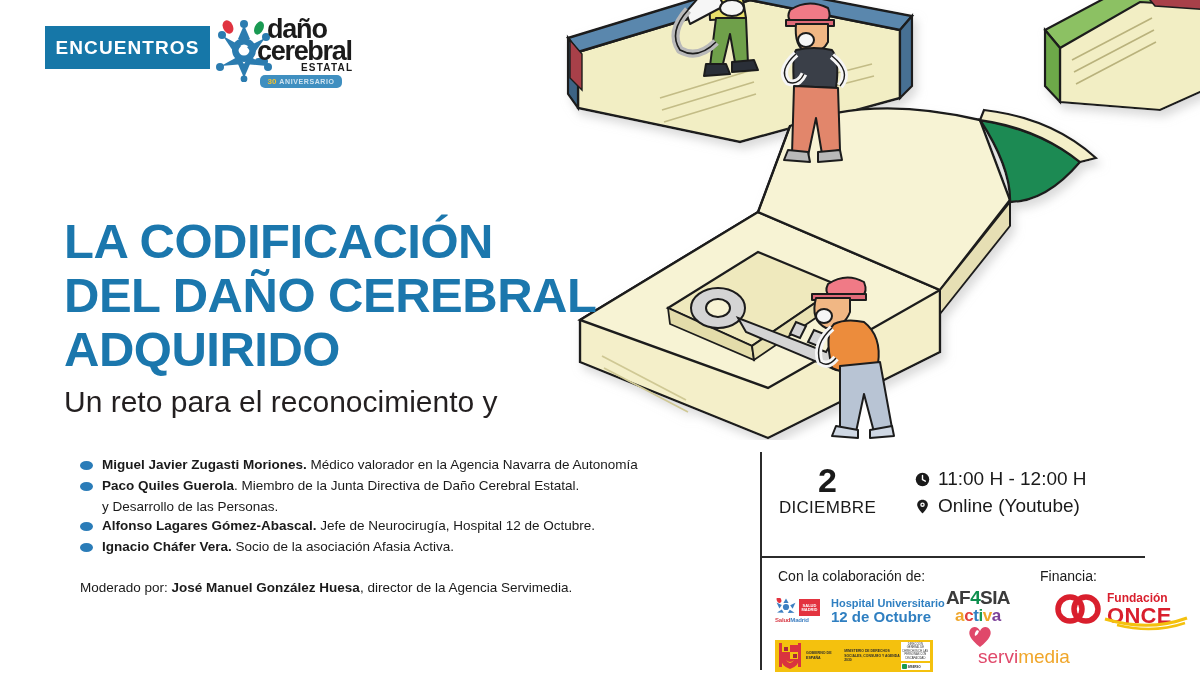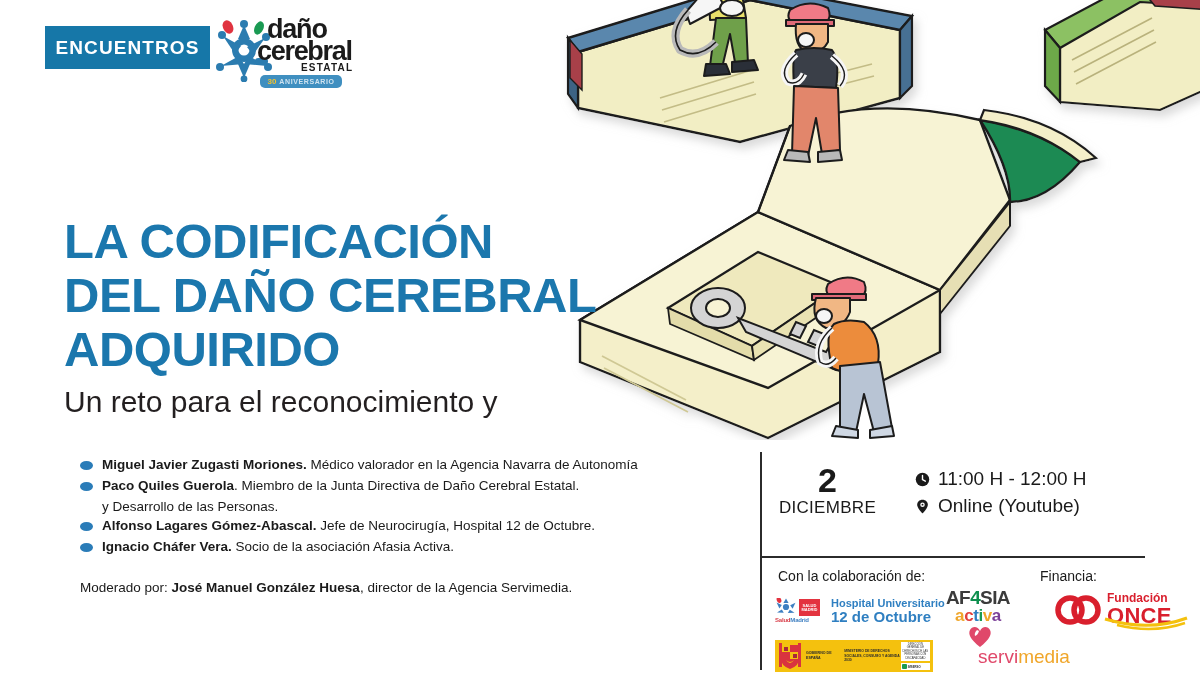--- a/index.html
+++ b/index.html
@@ -127,21 +127,21 @@
   .afasia .ln2 .c6 { color:#7b3f98; }
 
   
   .servimedia { position:absolute; left:930px; top:625px; width:100px; text-align:center; }
   .sm-heart { width:26px; height:24px; margin:0 auto; display:block; }
   .sm-text { font-size:19px; line-height:20px; margin-top:-2px; }
   .sm-text .a { color:#e0486a;padding-left:48px; }
   .sm-text .b { color:#f0a62a; }
 
   
-  .once { position:absolute; left:1055px; top:592px; display:flex; align-items:flex-end; gap:6px; }
+  .once { position:absolute; left:1055px; top:592px; display:flex; align-items:flex-start; gap:6px; }
   .once-rings { width:46px; height:34px; flex:0 0 auto; }
   .once-words { position:relative; }
   .once-words .w1 { font-size:12px; font-weight:bold; color:#d91f2d; line-height:13px; }
   .once-words .w2 { font-size:22px; font-weight:bold; color:#d91f2d; line-height:22px; letter-spacing:.3px; }
   .once-swoosh { position:absolute; left:-4px; top:24px; width:86px; height:16px; }
 
   
   .illo { position:absolute; left:540px; top:-10px; width:670px; height:450px; }
 </style>
 </head>

